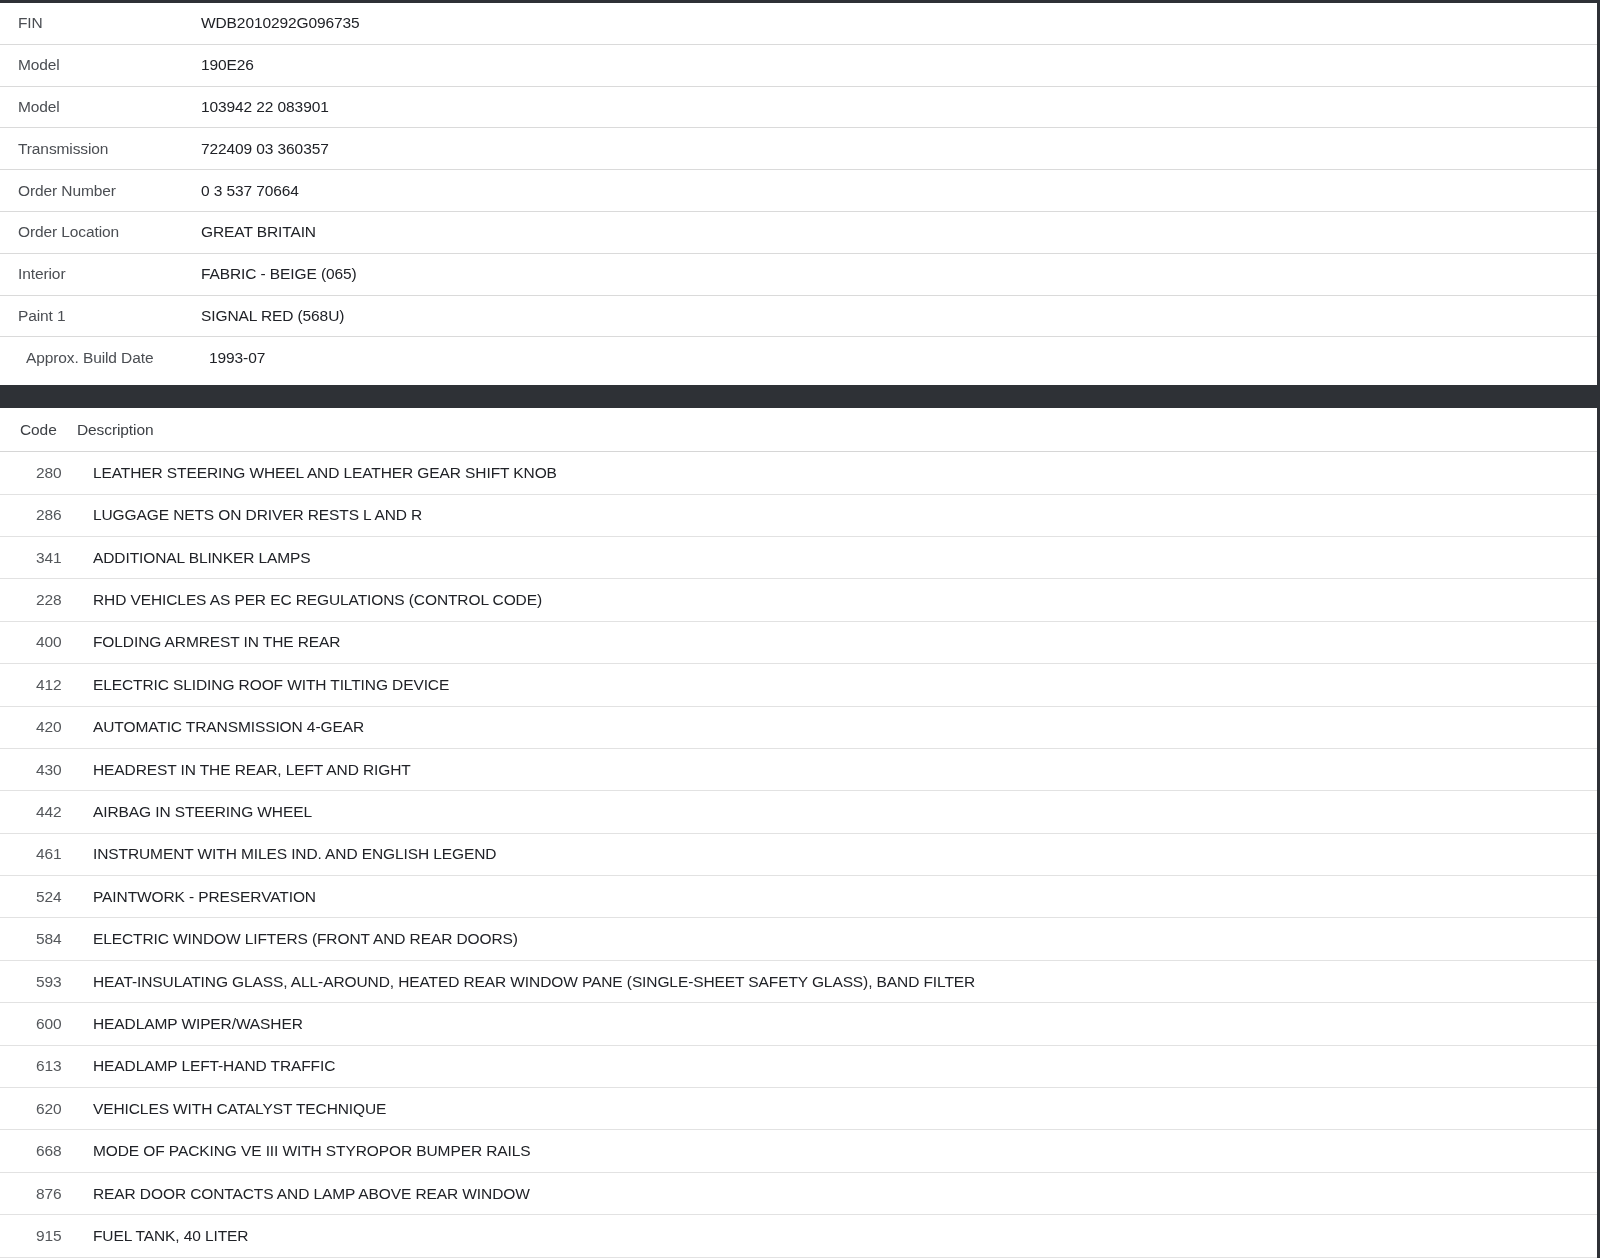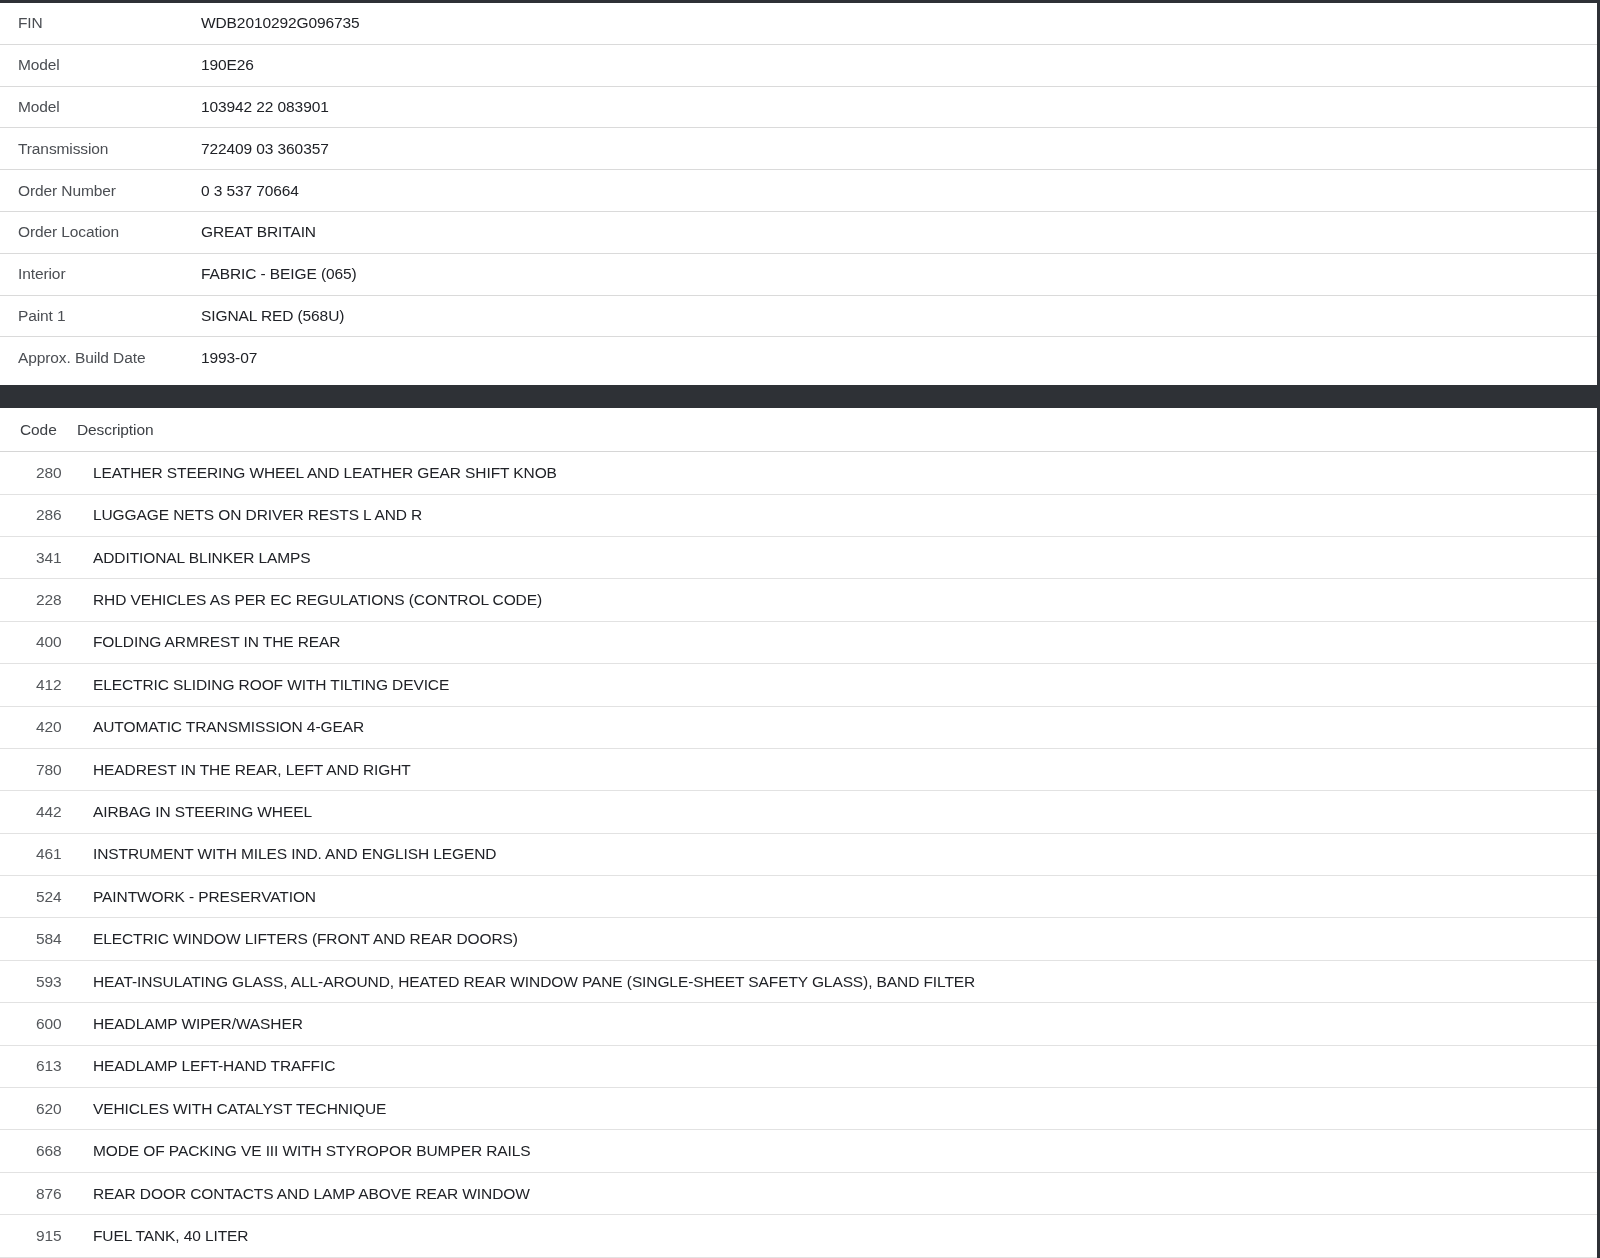--- a/index.html
+++ b/index.html
@@ -25,21 +25,21 @@
 
   
   .info-table{width:100%;}
   .info-row{
     height:41.8px;
     display:flex;
     align-items:center;
     border-bottom:1px solid var(--divider);
     gap:16px;
   }
-  .info-row:last-child{border-bottom:none;}
+  .info-row:last-child{border-bottom:none;padding-left:8px;}
   .info-label{
     width:185px;
     padding-left:18px;
     color:var(--label);
     flex:0 0 185px;
   }
   .info-value{color:var(--value);}
 
   
   .section-gap{height:6px;}
@@ -158,21 +158,21 @@
     <span class="code-col opt-code">412</span>
     <span class="opt-desc">ELECTRIC SLIDING ROOF WITH TILTING DEVICE</span>
   </div>
 
   <div class="opts-row">
     <span class="code-col opt-code">420</span>
     <span class="opt-desc">AUTOMATIC TRANSMISSION 4-GEAR</span>
   </div>
 
   <div class="opts-row">
-    <span class="code-col opt-code">780</span>
+    <span class="code-col opt-code">430</span>
     <span class="opt-desc">HEADREST IN THE REAR, LEFT AND RIGHT</span>
   </div>
 
   <div class="opts-row">
     <span class="code-col opt-code">442</span>
     <span class="opt-desc">AIRBAG IN STEERING WHEEL</span>
   </div>
 
   <div class="opts-row">
     <span class="code-col opt-code">461</span>

